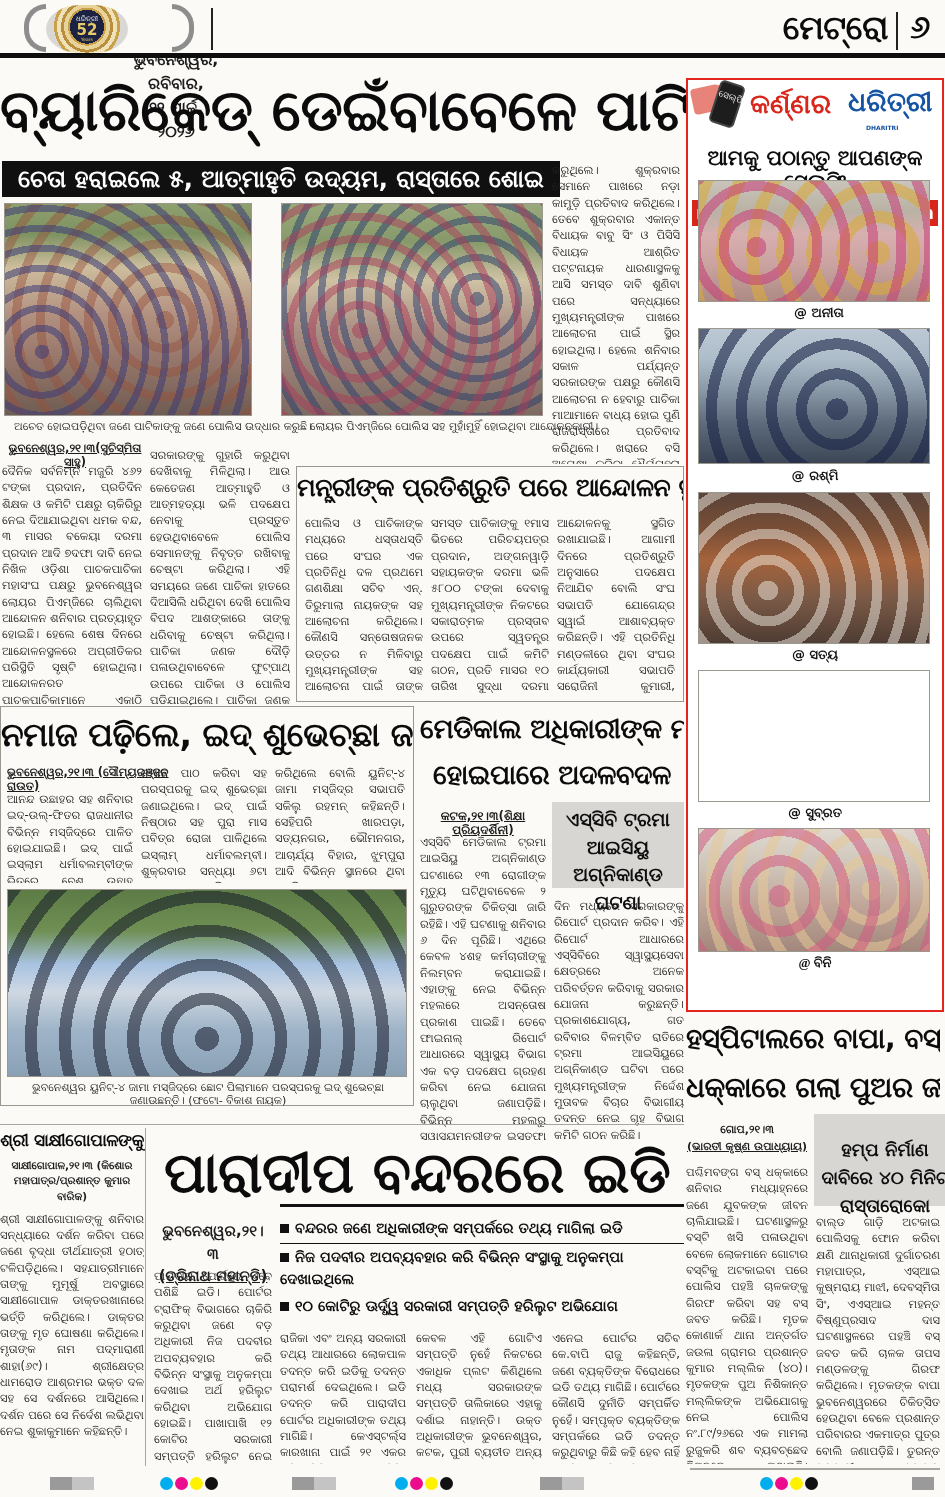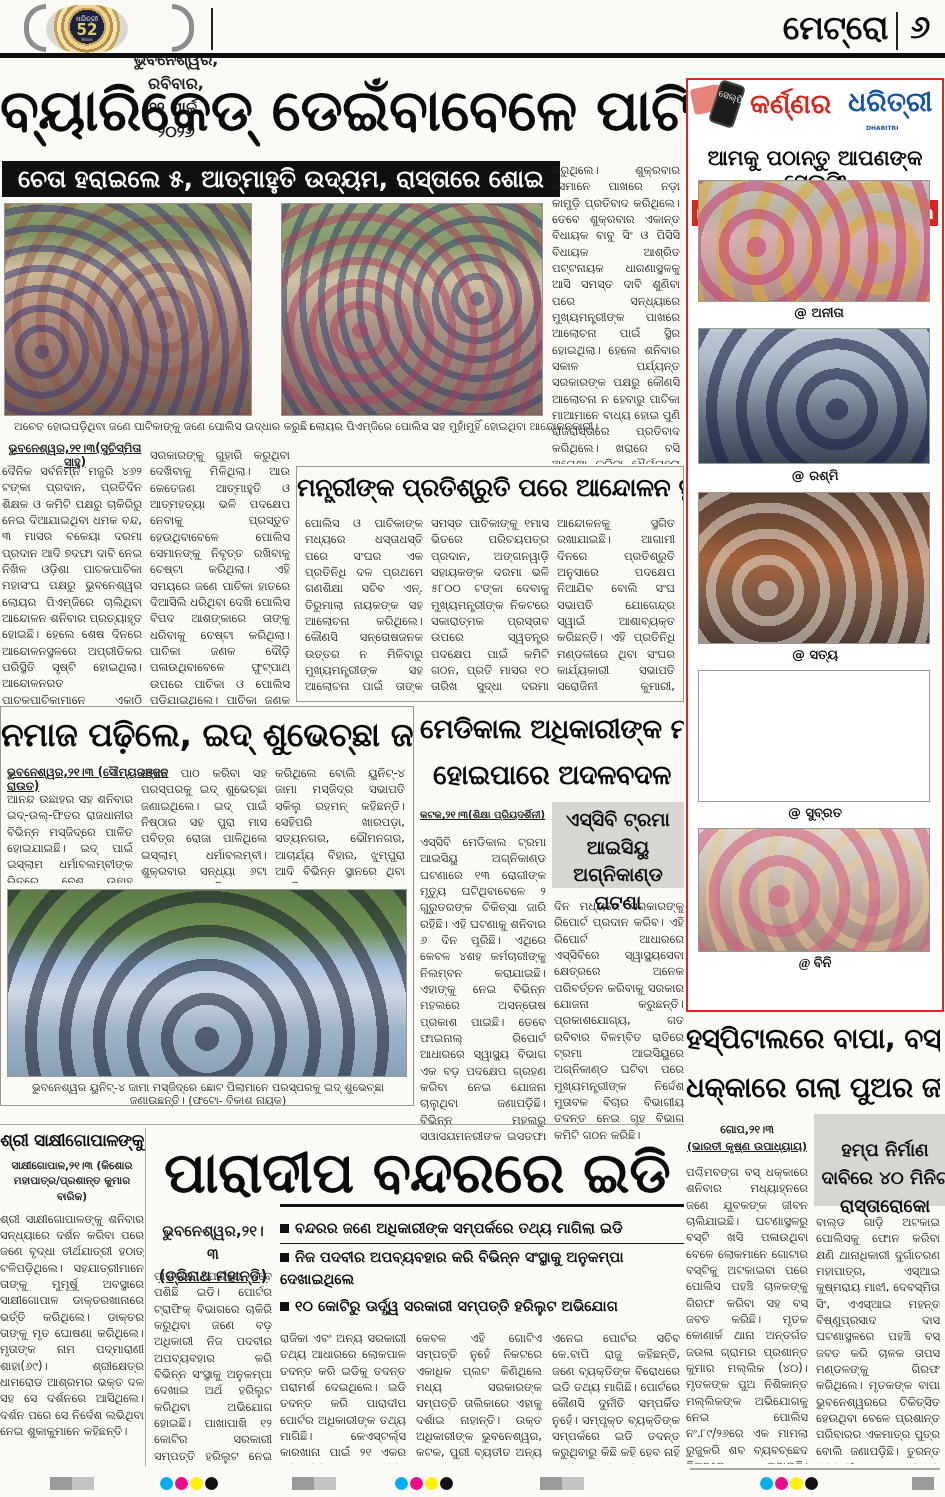--- a/index.html
+++ b/index.html
@@ -114,21 +114,21 @@
     <div class="col" style="position:absolute;left:274px;top:58px;width:130px;height:118px;">କରିଥିଲେ ବୋଲି ୟୁନିଟ୍-୪ ଜାମା ମସ୍ଜିଦ୍‌ର ସଭାପତି ସକିଲୁ ରହମନ୍ କହିଛନ୍ତି। ସେହିପରି ଖାରପଡ଼ା, ସତ୍ୟନଗର, ଭୌମନଗର, ଆଚାର୍ଯ୍ୟ ବିହାର, ଝୁମ୍ପୁରା ଆଦି ବିଭିନ୍ନ ସ୍ଥାନରେ ଥିବା ମସ୍ଜିଦ୍‌ରେ ମହା ଆଡ଼ମ୍ବରରେ ଇଦ୍ ପାଳନ କରାଯିବା ସହ ସମୂହ ନମାଜ ପାଠ କରାଯାଇଥିଲା।</div>
     <div class="photo ph-eid" style="position:absolute;left:6px;top:182px;width:400px;height:188px;"></div>
     <div class="cap" style="position:absolute;left:6px;top:374px;width:402px;">ଭୁବନେଶ୍ୱର ୟୁନିଟ୍-୪ ଜାମା ମସ୍ଜିଦ୍‌ରେ ଛୋଟ ପିଲାମାନେ ପରସ୍ପରକୁ ଇଦ୍ ଶୁଭେଚ୍ଛା ଜଣାଉଛନ୍ତି। (ଫଟୋ- ବିକାଶ ନାୟକ)</div>
   </div>
 
   <div class="abs" style="left:420px;top:706px;width:264px;height:434px;">
     <div class="hl" style="font-size:27px;line-height:1.7;text-align:center;white-space:nowrap;overflow:hidden;">
       <div>ମେଡିକାଲ ଅଧିକାରୀଙ୍କ ମଧ୍ୟରେ</div>
       <div>ହୋଇପାରେ ଅଦଳବଦଳ</div>
     </div>
-    <div class="dateline" style="position:absolute;left:0;top:103px;width:126px;text-align:left;font-size:10px;"><u>କଟକ,୨୧।୩(ଶିକ୍ଷା ପ୍ରିୟଦର୍ଶିନୀ)</u></div>
+    <div class="dateline" style="position:absolute;left:0;top:103px;width:126px;text-align:center;font-size:12px;"><u>କଟକ,୨୧।୩(ଶିକ୍ଷା ପ୍ରିୟଦର୍ଶିନୀ)</u></div>
     <div class="graybox" style="position:absolute;left:132px;top:96px;width:132px;height:86px;font-size:19px;line-height:1.45;padding-top:4px;box-sizing:border-box;">ଏସ୍‌ସିବି ଟ୍ରମା ଆଇସିୟୁ ଅଗ୍ନିକାଣ୍ଡ ଘଟଣା</div>
     <div class="col" style="position:absolute;left:0;top:128px;width:126px;height:306px;">ଏସ୍‌ସିବି ମେଡିକାଲ ଟ୍ରମା ଆଇସିୟୁ ଅଗ୍ନିକାଣ୍ଡ ଘଟଣାରେ ୧୩ ରୋଗୀଙ୍କ ମୃତ୍ୟୁ ଘଟିଥିବାବେଳେ ୨ ଗୁରୁତରଙ୍କ ଚିକିତ୍ସା ଜାରି ରହିଛି। ଏହି ଘଟଣାକୁ ଶନିବାର ୬ ଦିନ ପୂରିଛି। ଏଥିରେ କେବଳ ୪ଶହ କର୍ମଚାରୀଙ୍କୁ ନିଲମ୍ବନ କରାଯାଇଛି। ଏହାଙ୍କୁ ନେଇ ବିଭିନ୍ନ ମହଲରେ ଅସନ୍ତୋଷ ପ୍ରକାଶ ପାଇଛି। ତେବେ ଫାଇନାଲ୍ ରିପୋର୍ଟ ଆଧାରରେ ସ୍ୱାସ୍ଥ୍ୟ ବିଭାଗ ଏକ ବଡ଼ ପଦକ୍ଷେପ ଗ୍ରହଣ କରିବା ନେଇ ଯୋଜନା ଚାଲୁଥିବା ଜଣାପଡ଼ିଛି। ବିଭିନ୍ନ ମହଲରୁ ସ୍ୱାସ୍ଥ୍ୟମନ୍ତ୍ରୀଙ୍କ ଇସ୍ତଫା ସମେତ ମେଡିକାଲ କର୍ତ୍ତୃପକ୍ଷଙ୍କ ବିରୋଧରେ କାର୍ଯ୍ୟାନୁଷ୍ଠାନ ଦାବି ହୋଇଆସୁଥିବାବେଳେ ଏହି ଅଦଳବଦଳ ଗୁରୁତ୍ୱ ବହନ କରୁଛି।</div>
     <div class="col" style="position:absolute;left:134px;top:192px;width:130px;height:242px;">ଦିନ ମଧ୍ୟରେ ସରକାରଙ୍କୁ ରିପୋର୍ଟ ପ୍ରଦାନ କରିବ। ଏହି ରିପୋର୍ଟ ଆଧାରରେ ଏସ୍‌ସିବିରେ ସ୍ୱାସ୍ଥ୍ୟସେବା କ୍ଷେତ୍ରରେ ଅନେକ ପରିବର୍ତ୍ତନ କରିବାକୁ ସରକାର ଯୋଜନା କରୁଛନ୍ତି। ପ୍ରକାଶଯୋଗ୍ୟ, ଗତ ରବିବାର ବିଳମ୍ବିତ ରାତିରେ ଟ୍ରମା ଆଇସିୟୁରେ ଅଗ୍ନିକାଣ୍ଡ ଘଟିବା ପରେ ମୁଖ୍ୟମନ୍ତ୍ରୀଙ୍କ ନିର୍ଦ୍ଦେଶ ମୁତାବକ ବିଚାର ବିଭାଗୀୟ ତଦନ୍ତ ନେଇ ଗୃହ ବିଭାଗ କମିଟି ଗଠନ କରିଛି।</div>
   </div>
 
   <div class="abs selfiebox" style="left:686px;top:78px;width:254px;height:930px;">
     <div style="position:relative;height:66px;">
       <div style="position:absolute;left:4px;top:6px;width:34px;height:26px;background:#e8837a;border-radius:4px 10px 10px 4px;transform:rotate(-12deg);"></div>
       <div style="position:absolute;left:26px;top:2px;width:26px;height:44px;background:#1d1d1d;border:2px solid #444;border-radius:5px;transform:rotate(18deg);color:#fff;font-size:9px;text-align:center;line-height:1.1;padding-top:8px;box-sizing:border-box;"><span>ସେଲ୍ଫି</span></div>
       <div style="position:absolute;left:62px;top:8px;font-size:27px;font-weight:bold;color:#d9261c;">କର୍ଣ୍ଣର</div>

